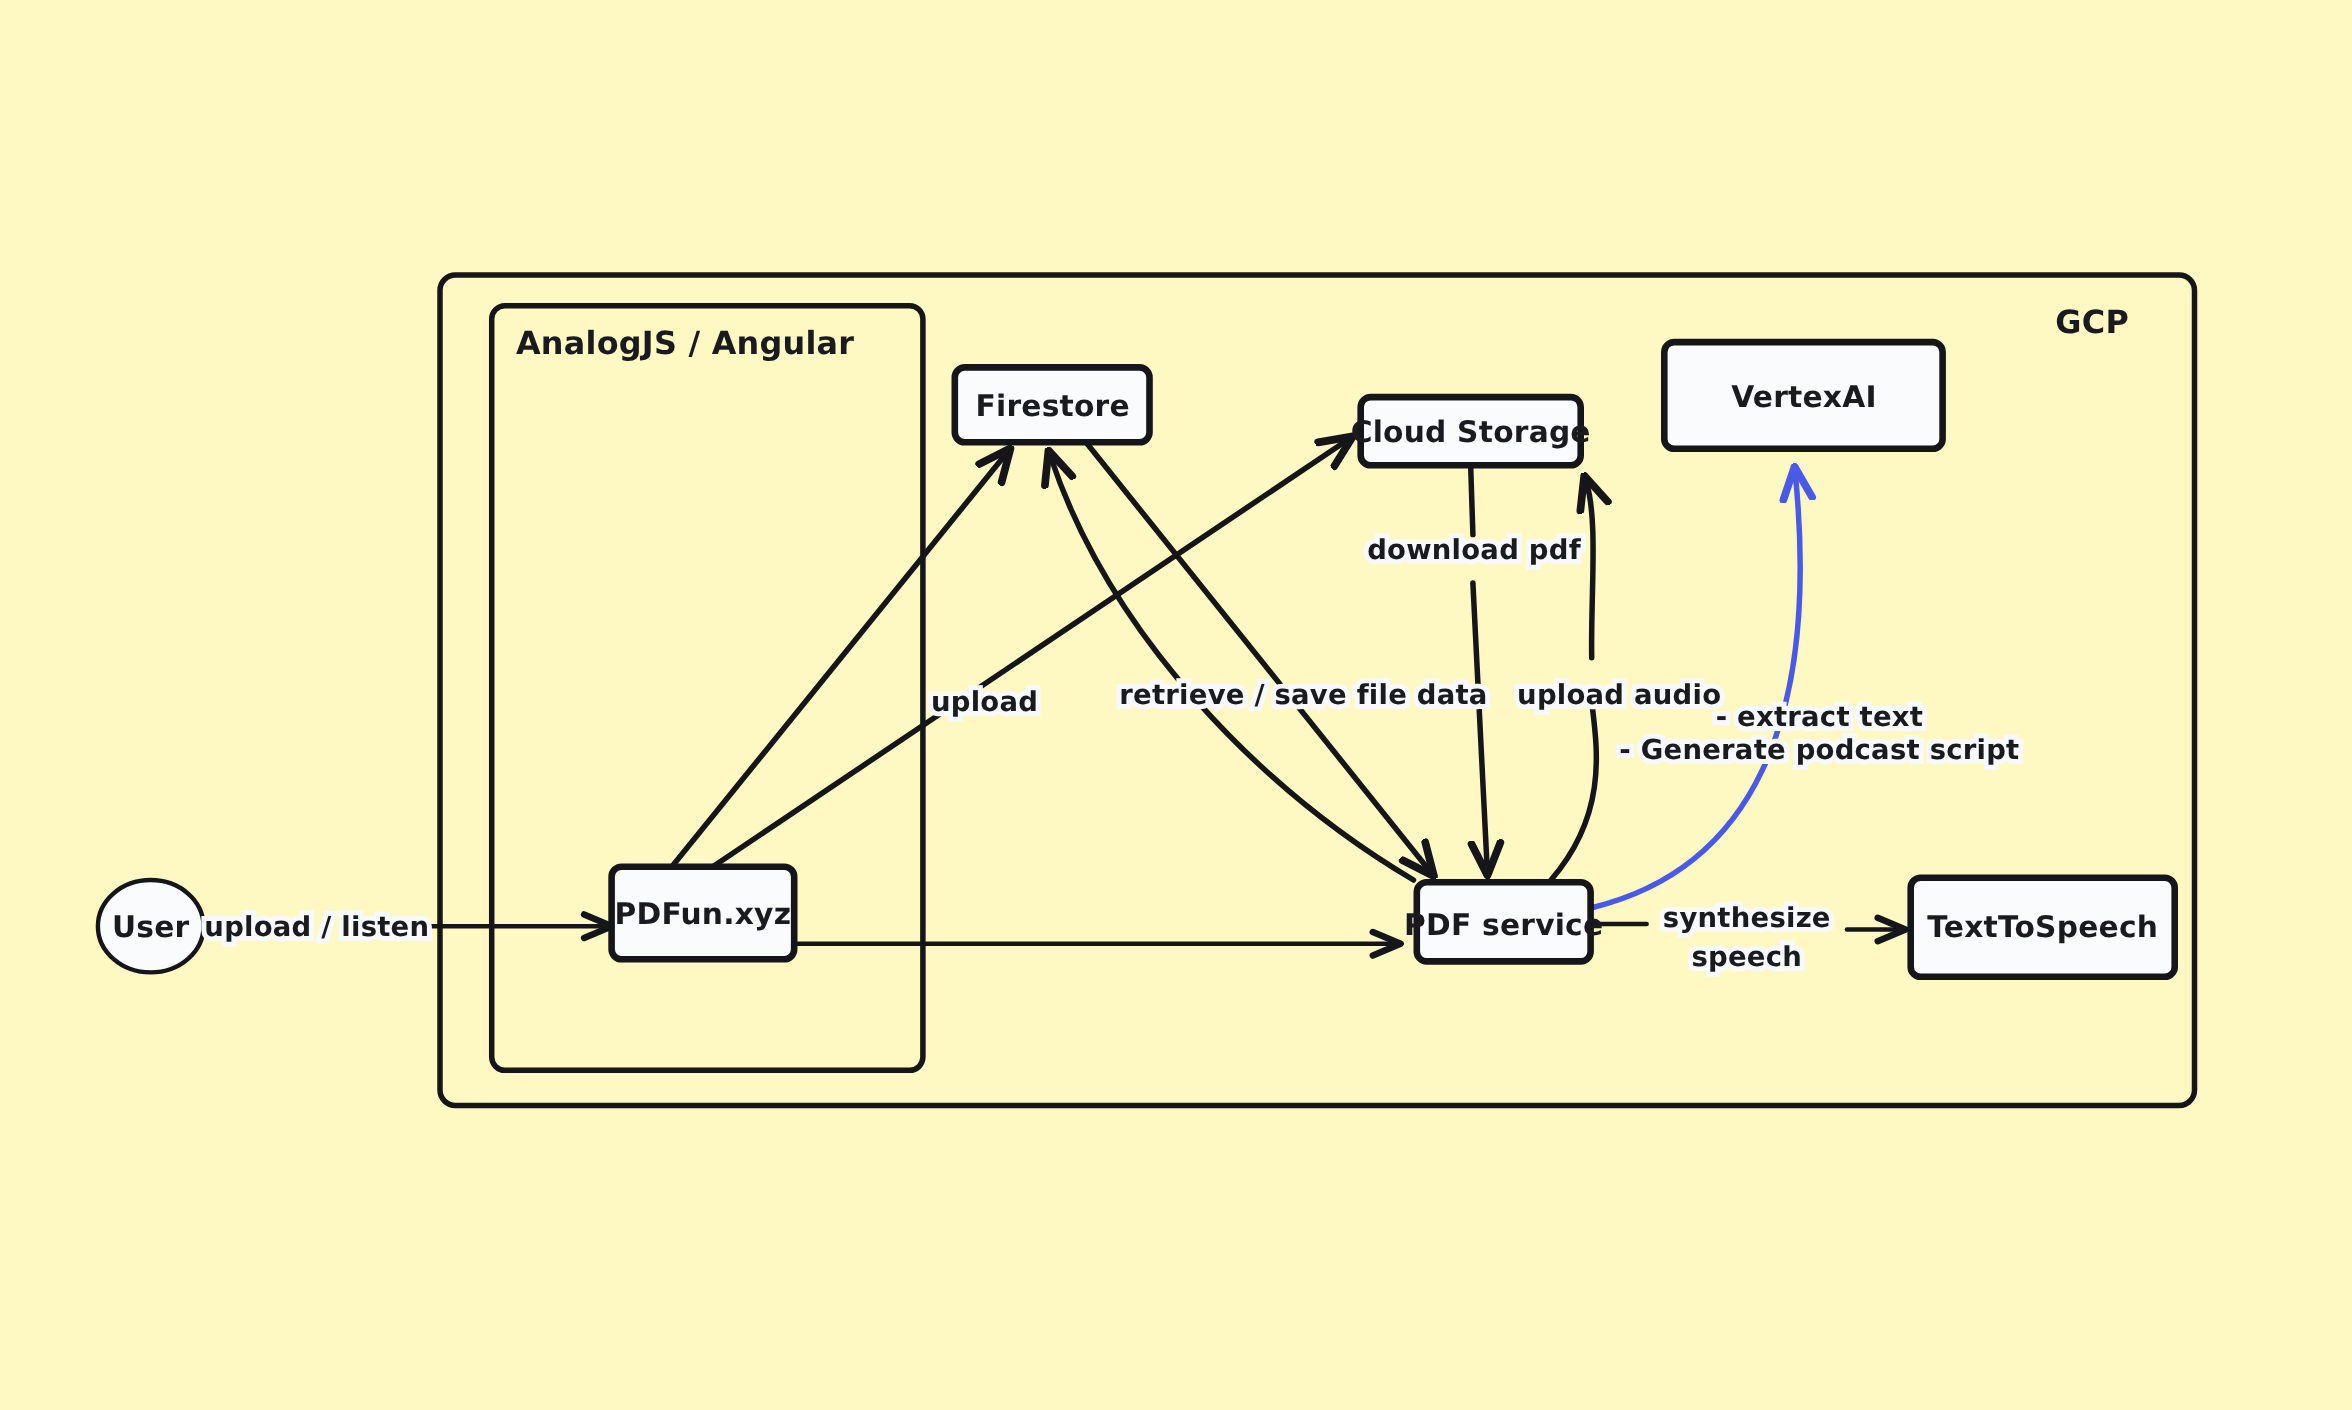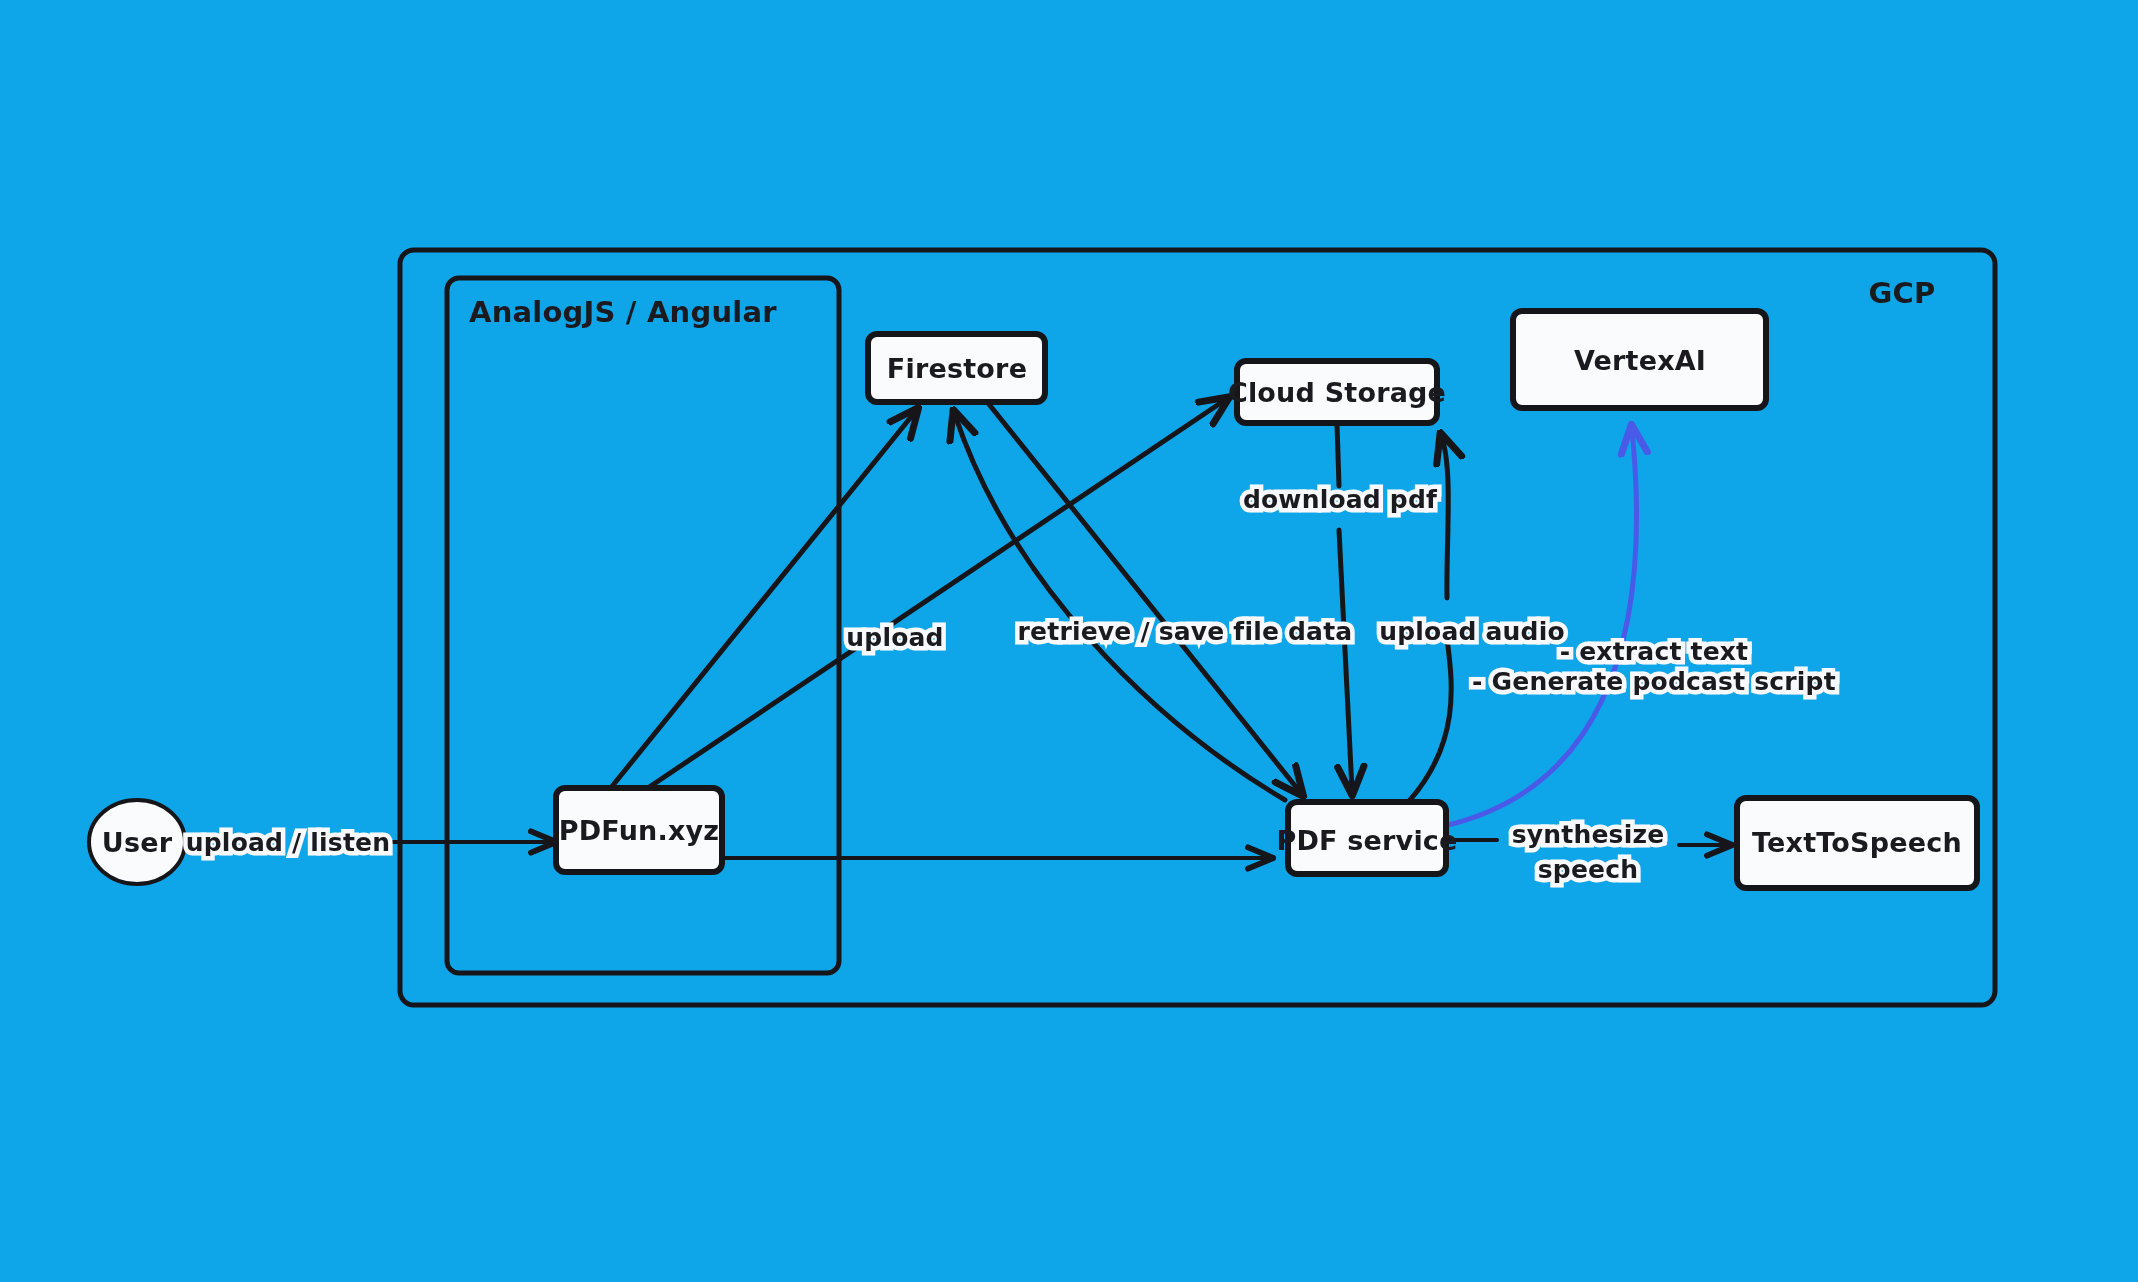--- a/index.html
+++ b/index.html
@@ -11,21 +11,21 @@
   body {
     width: 2138px;
     height: 1282px;
     overflow: hidden;
     font-family: "DejaVu Sans", sans-serif;
   }
   #canvas {
     position: relative;
     width: 2138px;
     height: 1282px;
-    background: #0ea5e9;
+    background: #fef9c3;
   }
   svg#diagram {
     position: absolute;
     inset: 0;
     width: 2138px;
     height: 1282px;
   }
   .node-label,
   .edge-label,
   .group-label {

